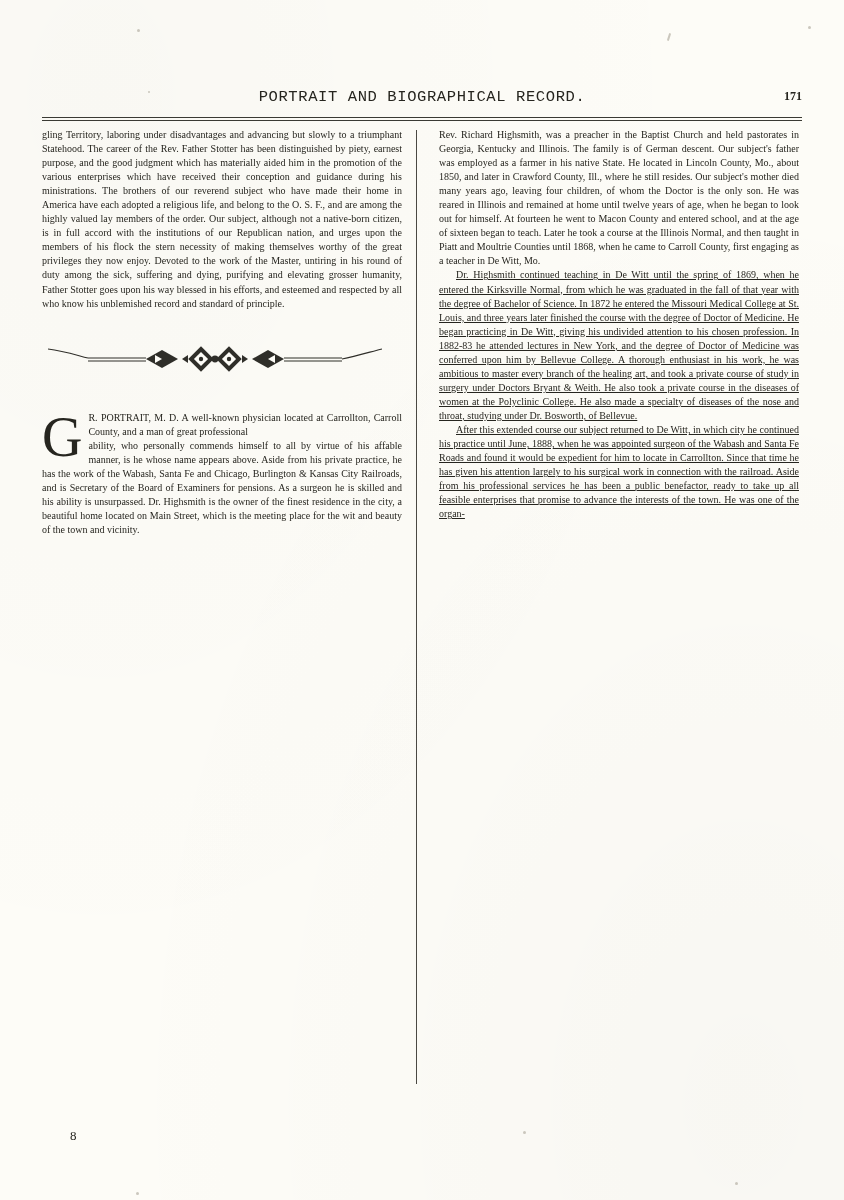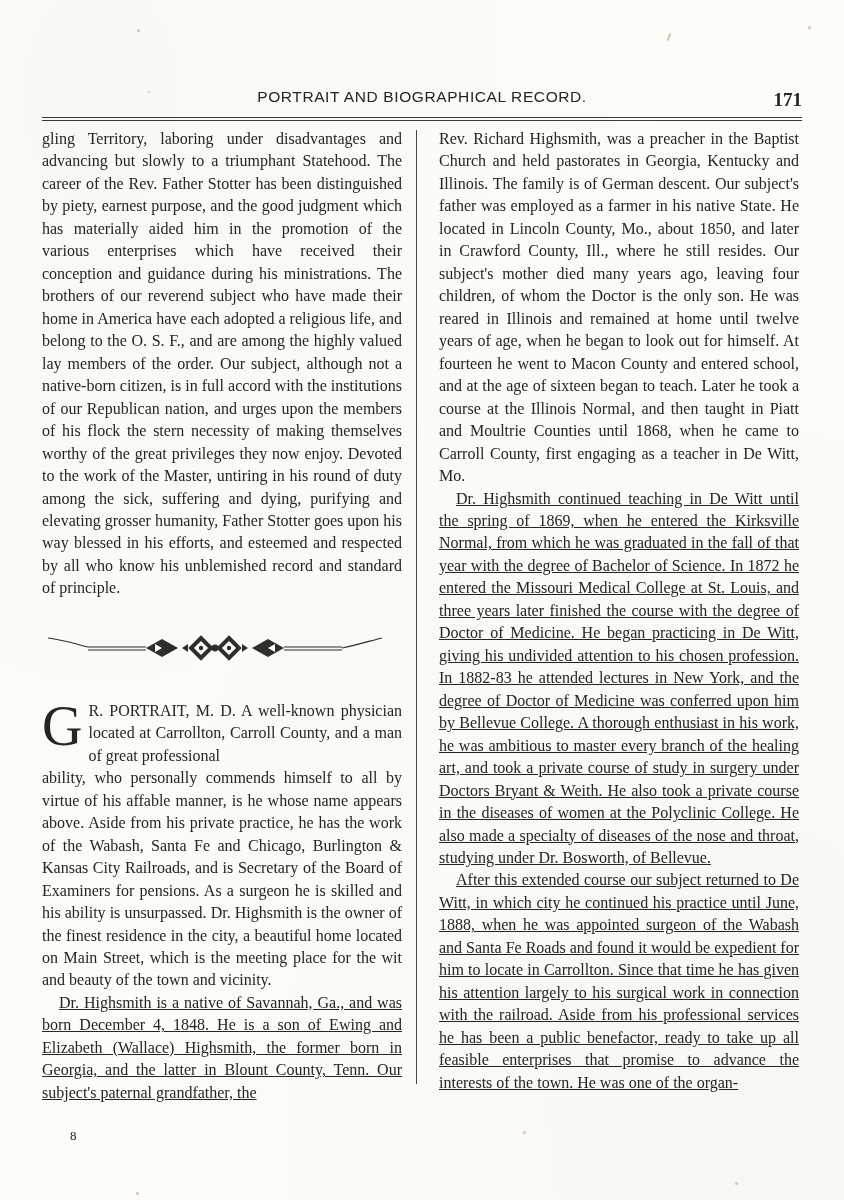--- a/index.html
+++ b/index.html
@@ -38,27 +38,27 @@
   }
   .header-title {
     position: absolute;
     left: 0;
     right: 0;
     top: 0;
     text-align: center;
     font-size: 15.5px;
     letter-spacing: 0.6px;
     color: #26251f;
-    font-family: Liberation Sans, sans-serif;
+    font-family: Liberation Mono, monospace;
   }
   .header-page {
     position: absolute;
     right: 0;
     top: 1px;
-    font-size: 19px;
+    font-size: 12px;
     font-weight: bold;
     color: #26251f;
   }
   .rule {
     position: absolute;
     left: 42px;
     right: 42px;
     top: 117px;
     border-top: 1px solid #3a3a34;
     border-bottom: 1px solid #3a3a34;
@@ -80,21 +80,21 @@
   .col.left { padding-right: 14px; }
   .col.right { padding-left: 22px; }
   .divider {
     width: 1px;
     background: #4a4843;
     margin: 2px 0 36px 0;
     flex: 0 0 1px;
   }
   p {
     margin: 0 0 0 0;
-    font-size: 16px;
+    font-size: 10px;
     line-height: 1.405;
     text-align: justify;
     text-justify: inter-word;
     color: #26251f;
     hyphens: manual;
   }
   p.indent { text-indent: 17px; text-decoration: underline; }
   .ornament {
     margin: 26px 0 30px 0;
     height: 44px;
@@ -176,21 +176,20 @@
             <circle cx="187" cy="22" r="2.2"></circle>
           </g>
         </svg>
       </div>
 
       <div class="dropcap-block">
         <span class="dropcap">G</span>
         <p>R. PORTRAIT, M. D.   A well-known physician located at Carrollton, Carroll County, and a man of great professional</p>
       </div>
       <p>ability, who personally commends himself to all by virtue of his affable manner, is he whose name appears above. Aside from his private practice, he has the work of the Wabash, Santa Fe and Chicago, Burlington &amp; Kansas City Railroads, and is Secretary of the Board of Examiners for pensions. As a surgeon he is skilled and his ability is unsurpassed. Dr. Highsmith is the owner of the finest residence in the city, a beautiful home located on Main Street, which is the meeting place for the wit and beauty of the town and vicinity.</p>
-      <p class="indent">Dr. Highsmith is a native of Savannah, Ga., and was born December 4, 1848. He is a son of Ewing and Elizabeth (Wallace) Highsmith, the former born in Georgia, and the latter in Blount County, Tenn. Our subject's paternal grandfather, the</p>
     </div>
 
     <div class="divider"></div>
 
     <div class="col right">
       <p>Rev. Richard Highsmith, was a preacher in the Baptist Church and held pastorates in Georgia, Kentucky and Illinois. The family is of German descent. Our subject's father was employed as a farmer in his native State. He located in Lincoln County, Mo., about 1850, and later in Crawford County, Ill., where he still resides. Our subject's mother died many years ago, leaving four children, of whom the Doctor is the only son. He was reared in Illinois and remained at home until twelve years of age, when he began to look out for himself. At fourteen he went to Macon County and entered school, and at the age of sixteen began to teach. Later he took a course at the Illinois Normal, and then taught in Piatt and Moultrie Counties until 1868, when he came to Carroll County, first engaging as a teacher in De Witt, Mo.</p>
       <p class="indent">Dr. Highsmith continued teaching in De Witt until the spring of 1869, when he entered the Kirksville Normal, from which he was graduated in the fall of that year with the degree of Bachelor of Science. In 1872 he entered the Missouri Medical College at St. Louis, and three years later finished the course with the degree of Doctor of Medicine. He began practicing in De Witt, giving his undivided attention to his chosen profession. In 1882-83 he attended lectures in New York, and the degree of Doctor of Medicine was conferred upon him by Bellevue College. A thorough enthusiast in his work, he was ambitious to master every branch of the healing art, and took a private course of study in surgery under Doctors Bryant &amp; Weith. He also took a private course in the diseases of women at the Polyclinic College. He also made a specialty of diseases of the nose and throat, studying under Dr. Bosworth, of Bellevue.</p>
       <p class="indent">After this extended course our subject returned to De Witt, in which city he continued his practice until June, 1888, when he was appointed surgeon of the Wabash and Santa Fe Roads and found it would be expedient for him to locate in Carrollton. Since that time he has given his attention largely to his surgical work in connection with the railroad. Aside from his professional services he has been a public benefactor, ready to take up all feasible enterprises that promise to advance the interests of the town. He was one of the organ-</p>
     </div>
 

